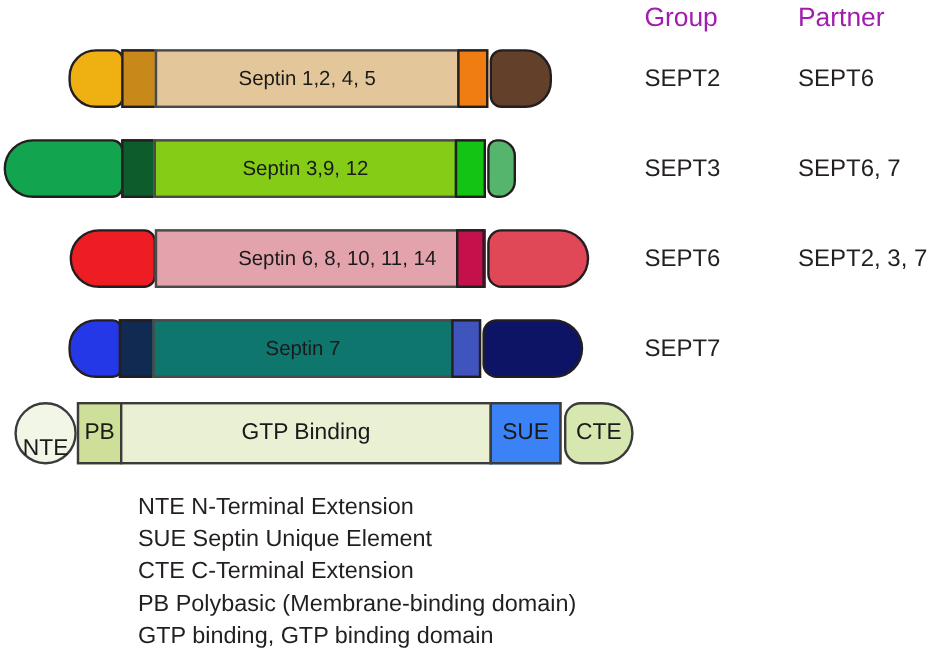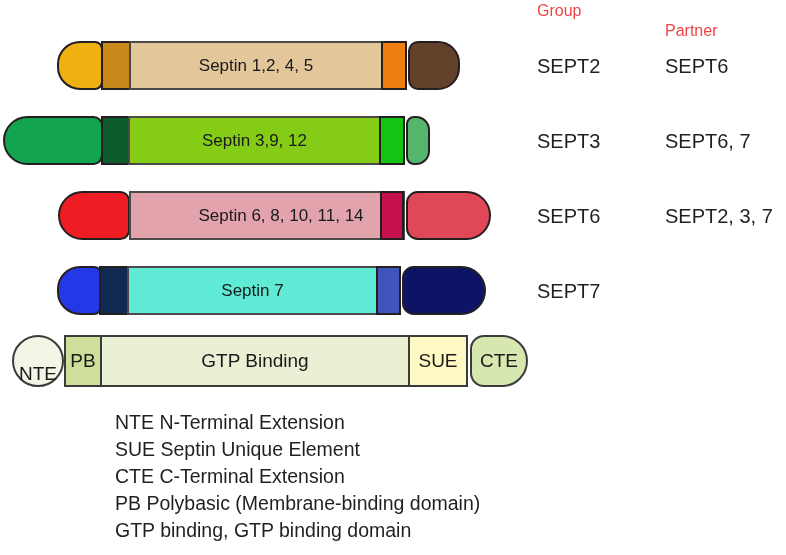--- a/index.html
+++ b/index.html
@@ -17,26 +17,26 @@
   }
   .canvas {
     position: absolute;
     left: 0; top: 0;
     width: 786px; height: 555px;
   }
 
   
   .col-head {
     position: absolute;
-    font-size: 16px;
-    color: #ef4444;
+    font-size: 22px;
+    color: #a21caf;
     white-space: nowrap;
   }
   #head-group  { left: 537px; top: 2px; }
-  #head-partner{ left: 665px; top: 2px; margin-top: 20px; }
+  #head-partner{ left: 665px; top: 2px; }
 
   
   .cell {
     position: absolute;
     font-size: 20px;
     color: #231f20;
     white-space: nowrap;
   }
 
   
@@ -127,39 +127,39 @@
     </div>
     <div class="seg" style="left:380px;width:24px;height:49px;background:#c4104b;"></div>
     <div class="seg" style="left:406px;width:85px;height:49px;border-radius:12px 25px 25px 12px;background:#e04757;"></div>
   </div>
   <div class="cell" style="left:537px;top:205px;">SEPT6</div>
   <div class="cell" style="left:665px;top:205px;">SEPT2, 3, 7</div>
 
   <div class="row" style="top:266px;height:49px;">
     <div class="seg" style="left:57px;width:45px;height:49px;border-radius:23px 8px 8px 23px;background:#2538e8;"></div>
     <div class="seg" style="left:99px;width:30px;height:49px;background:#102a51;"></div>
-    <div class="body-box" style="left:127px;width:251px;height:49px;background:#5eead4;">
+    <div class="body-box" style="left:127px;width:251px;height:49px;background:#0f766e;">
       <span class="body-label">Septin 7</span>
     </div>
     <div class="seg" style="left:376px;width:25px;height:49px;background:#4054bd;"></div>
     <div class="seg" style="left:402px;width:84px;height:49px;border-radius:12px 25px 25px 12px;background:#0d1466;"></div>
   </div>
   <div class="cell" style="left:537px;top:280px;">SEPT7</div>
 
   <div class="row" style="top:335px;height:52px;">
     <div class="key-seg" style="left:12px;width:52px;height:52px;border-radius:50%;background:#f2f6e6;align-items:flex-end;">
       <span class="key-label">NTE</span>
     </div>
     <div class="key-seg" style="left:64px;width:38px;height:52px;background:#cddf98;">
       <span class="key-label">PB</span>
     </div>
     <div class="key-seg" style="left:100px;width:310px;height:52px;background:#e9f0d4;">
       <span class="key-label">GTP Binding</span>
     </div>
-    <div class="key-seg" style="left:408px;width:60px;height:52px;background:#fef9c3;">
+    <div class="key-seg" style="left:408px;width:60px;height:52px;background:#3b82f6;">
       <span class="key-label">SUE</span>
     </div>
     <div class="key-seg" style="left:470px;width:58px;height:52px;border-radius:14px 26px 26px 14px;background:#d6e8b0;">
       <span class="key-label">CTE</span>
     </div>
   </div>
 
   <div class="legend-line" style="top:411px;">NTE N-Terminal Extension</div>
   <div class="legend-line" style="top:438px;">SUE Septin Unique Element</div>
   <div class="legend-line" style="top:465px;">CTE C-Terminal Extension</div>

